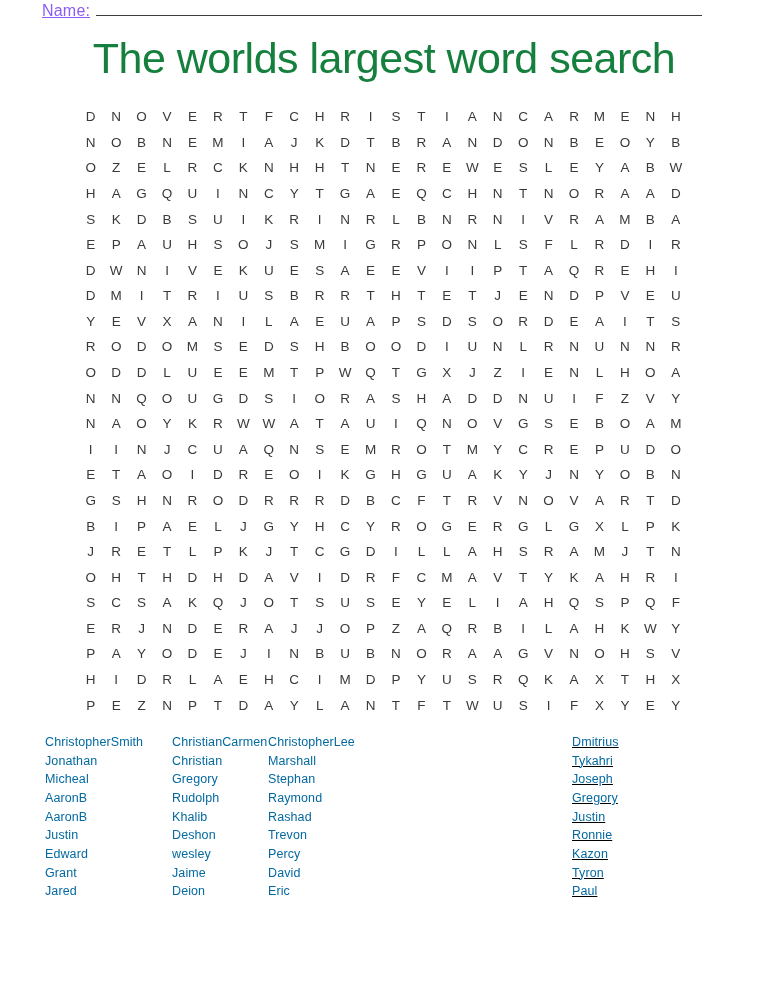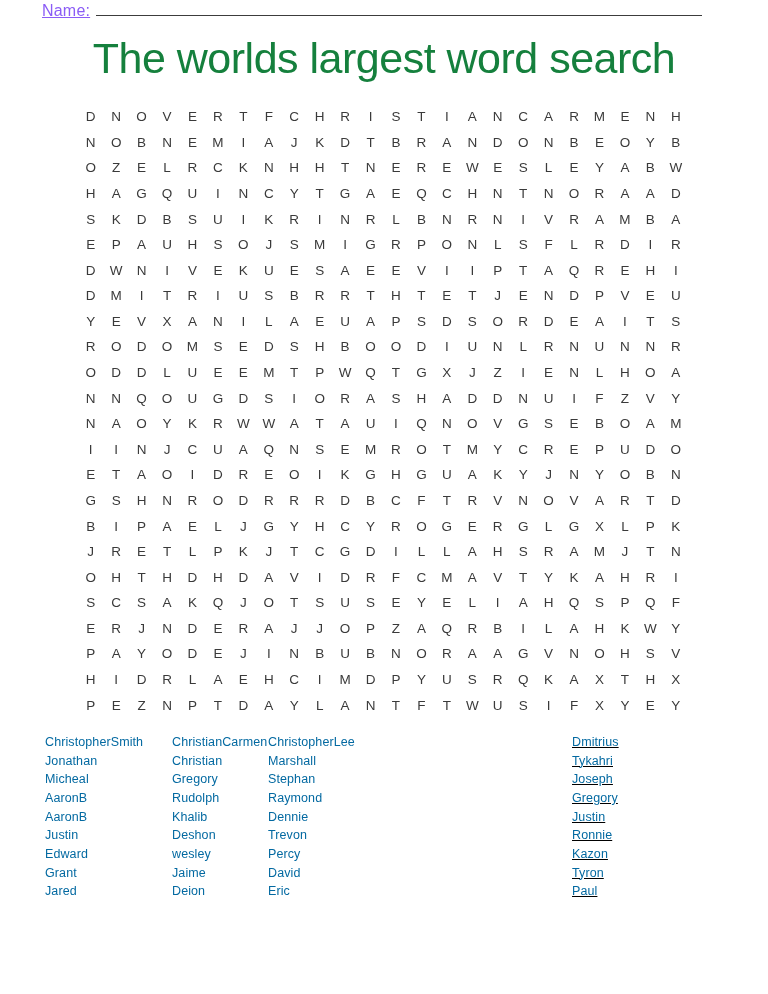--- a/index.html
+++ b/index.html
@@ -717,21 +717,21 @@
         <div class="word-item">Deshon</div>
         <div class="word-item">wesley</div>
         <div class="word-item">Jaime</div>
         <div class="word-item">Deion</div>
       </div>
       <div class="word-col col-2">
         <div class="word-item">ChristopherLee</div>
         <div class="word-item">Marshall</div>
         <div class="word-item">Stephan</div>
         <div class="word-item">Raymond</div>
-        <div class="word-item">Dennie</div>
+        <div class="word-item">Rashad</div>
         <div class="word-item">Trevon</div>
         <div class="word-item">Percy</div>
         <div class="word-item">David</div>
         <div class="word-item">Eric</div>
       </div>
       <div class="word-col col-5">
         <div class="word-item">Dmitrius</div>
         <div class="word-item">Tykahri</div>
         <div class="word-item">Joseph</div>
         <div class="word-item">Gregory</div>

